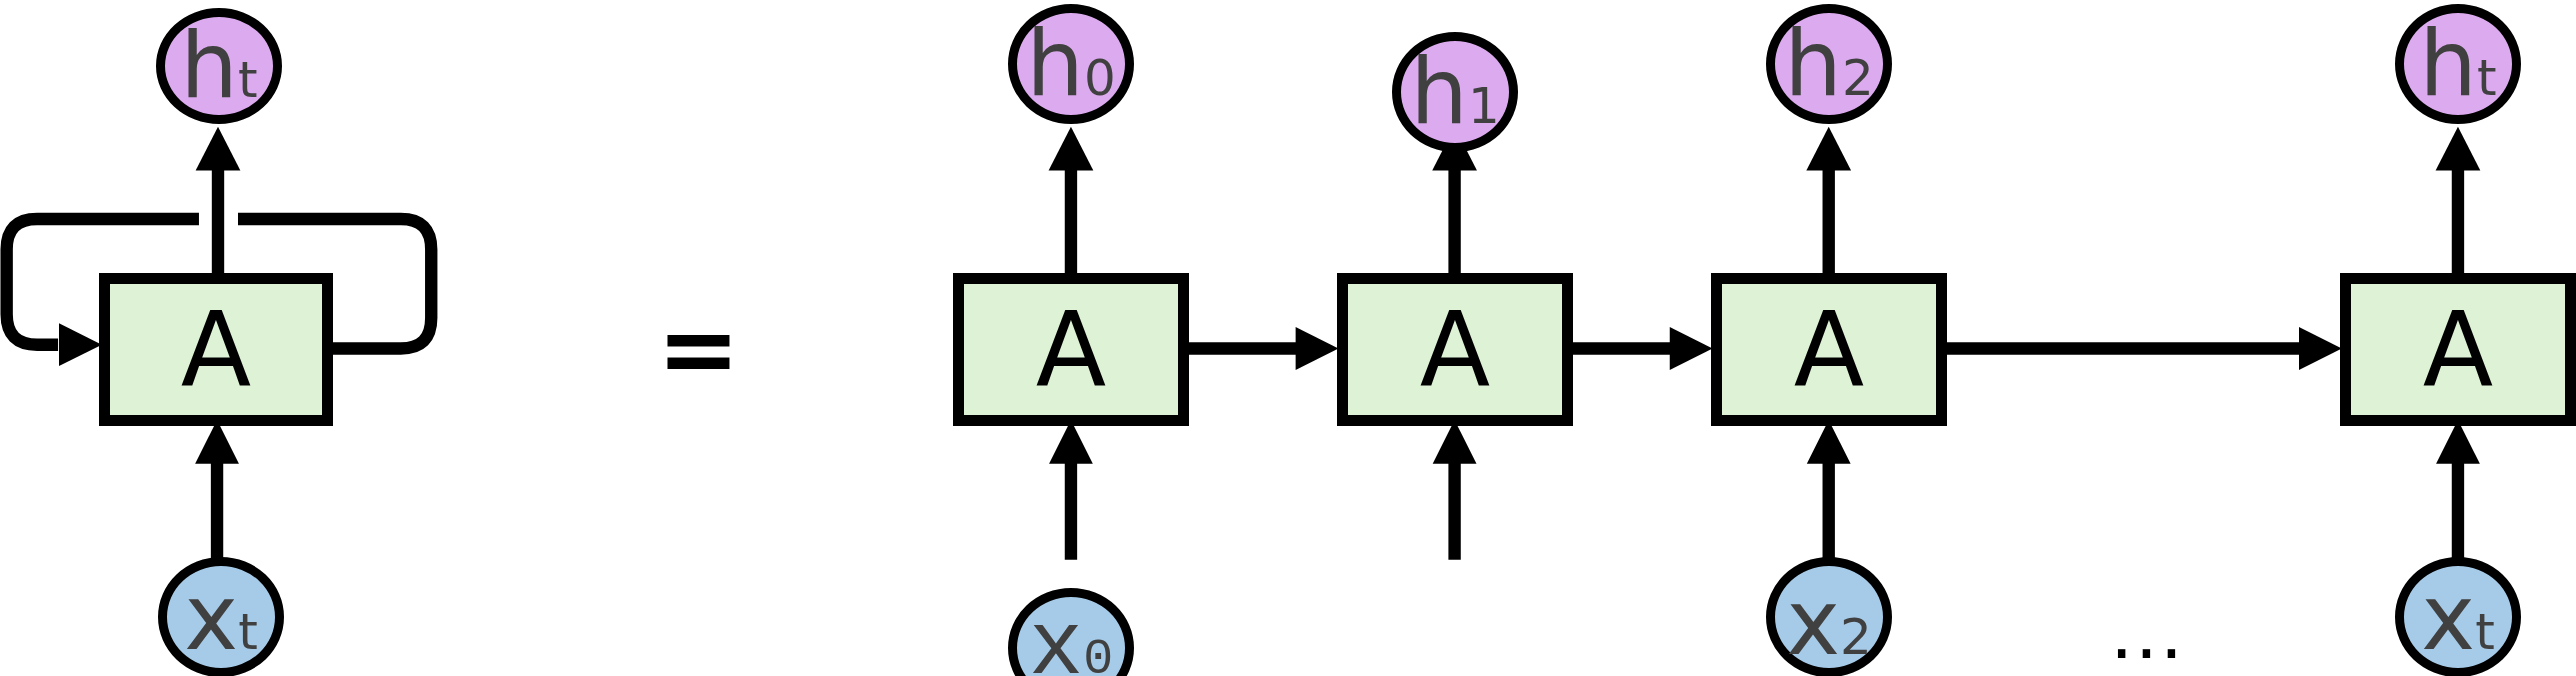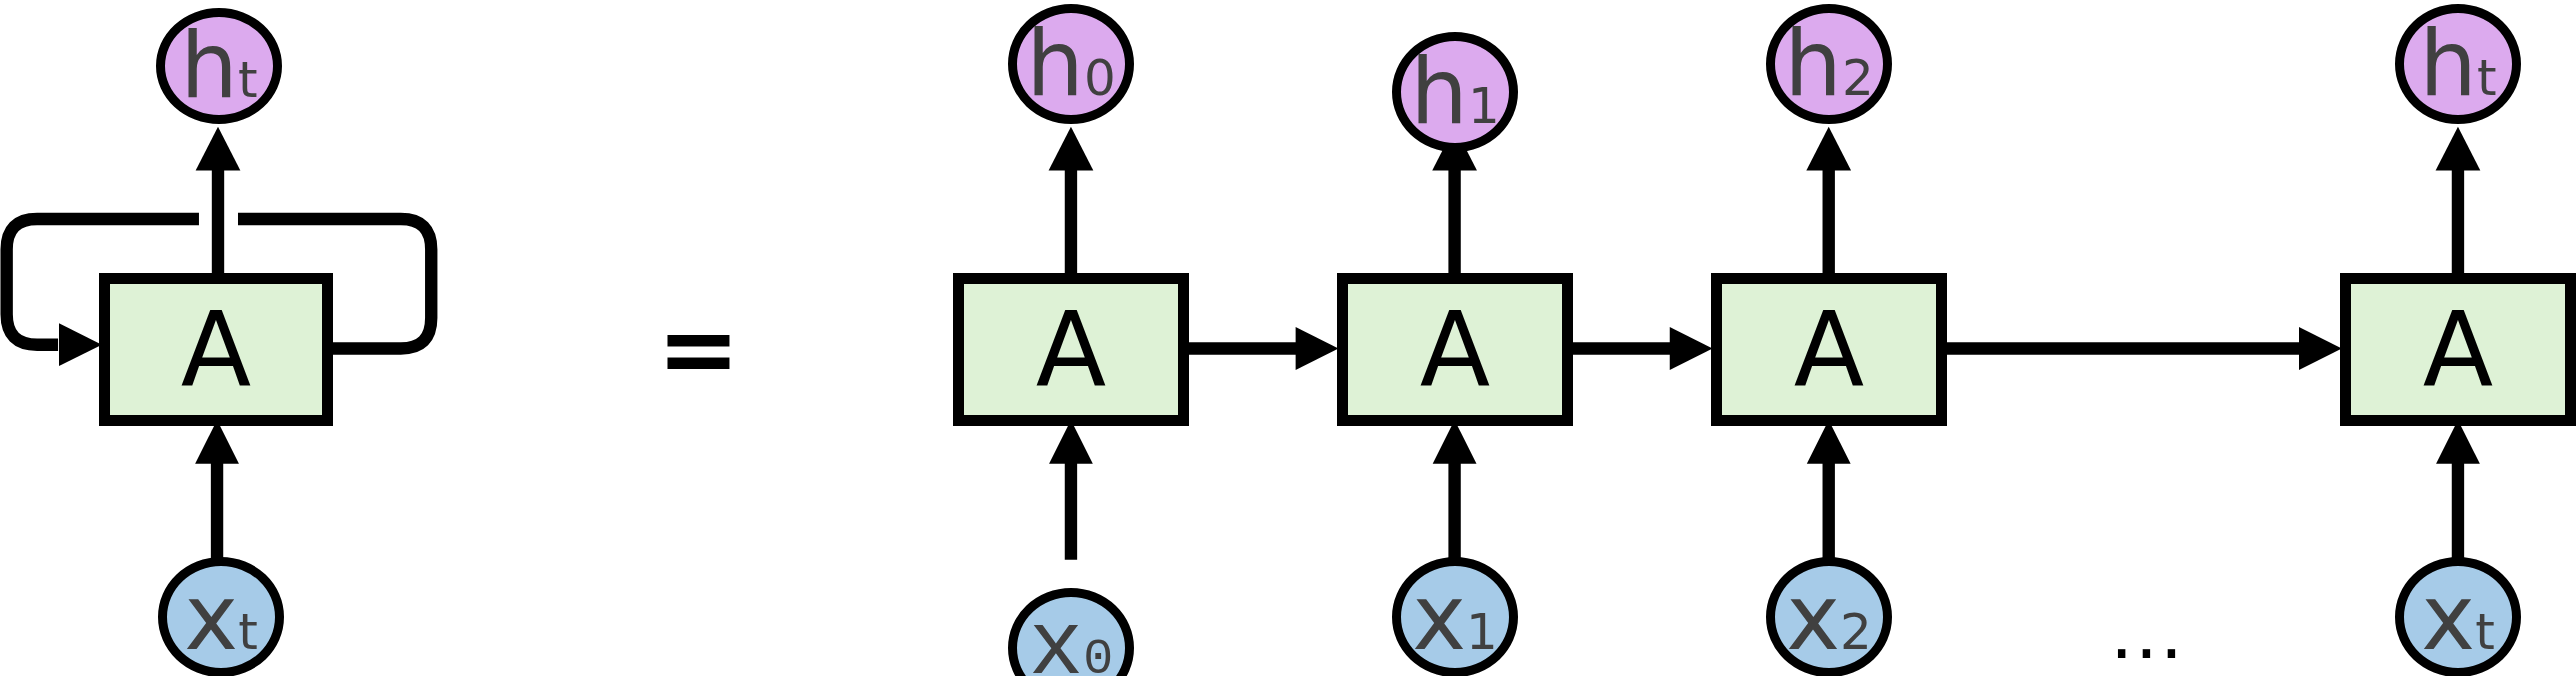--- a/index.html
+++ b/index.html
@@ -114,31 +114,28 @@
   <div class="node input" style="left:1008px;top:588px;width:126px;height:120px;font-family:Liberation Mono, monospace;">
     <span class="node-label"><span>x</span><span class="sub">0</span></span>
   </div>
 
   <div class="node hidden" style="left:1392px;top:3.8px;width:126px;height:120px;margin-top:28px;">
     <span class="node-label"><span>h</span><span class="sub">1</span></span>
   </div>
   <div class="cellbox" style="left:1337px;top:273px;width:236px;height:153px;">
     <span class="cell-label">A</span>
   </div>
-  <div class="node input" style="left:1392px;top:557px;width:126px;height:120px;">
-    <span class="node-label"><span>x</span><span class="sub">1</span></span>
-  </div>
 
   <div class="node hidden" style="left:1766px;top:3.8px;width:126px;height:120px;justify-content:center;">
     <span class="node-label"><span>h</span><span class="sub">2</span></span>
   </div>
   <div class="cellbox" style="left:1711px;top:273px;width:236px;height:153px;">
     <span class="cell-label">A</span>
   </div>
-  <div class="node input" style="left:1766px;top:557px;width:126px;height:120px;">
+  <div class="node input" style="left:1766px;top:557px;width:126px;height:120px;align-items:flex-end;">
     <span class="node-label"><span>x</span><span class="sub">2</span></span>
   </div>
 
   <div class="ellipsis" style="left:2100px;top:585px;width:95px;height:95px;">...</div>
 
   <div class="node hidden" style="left:2395px;top:3.8px;width:126px;height:120px;">
     <span class="node-label"><span>h</span><span class="sub">t</span></span>
   </div>
   <div class="cellbox" style="left:2340px;top:273px;width:236px;height:153px;">
     <span class="cell-label">A</span>

